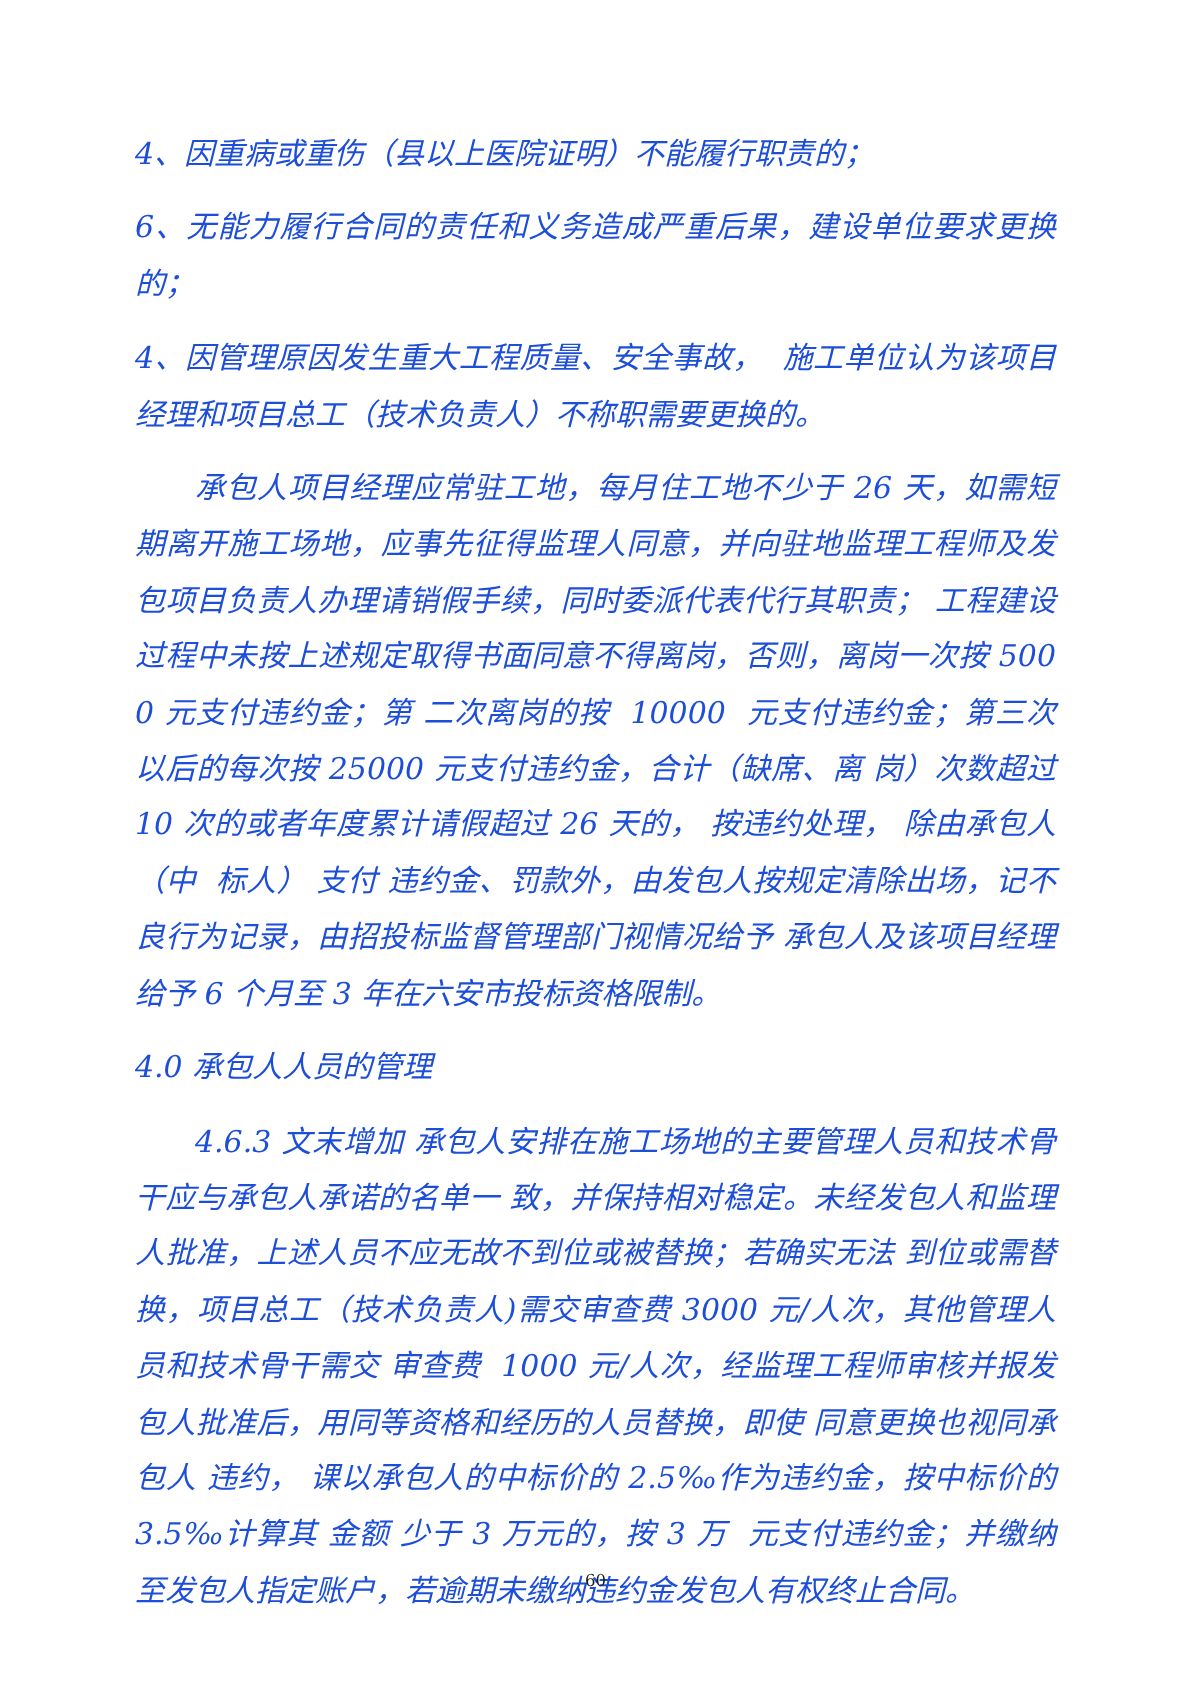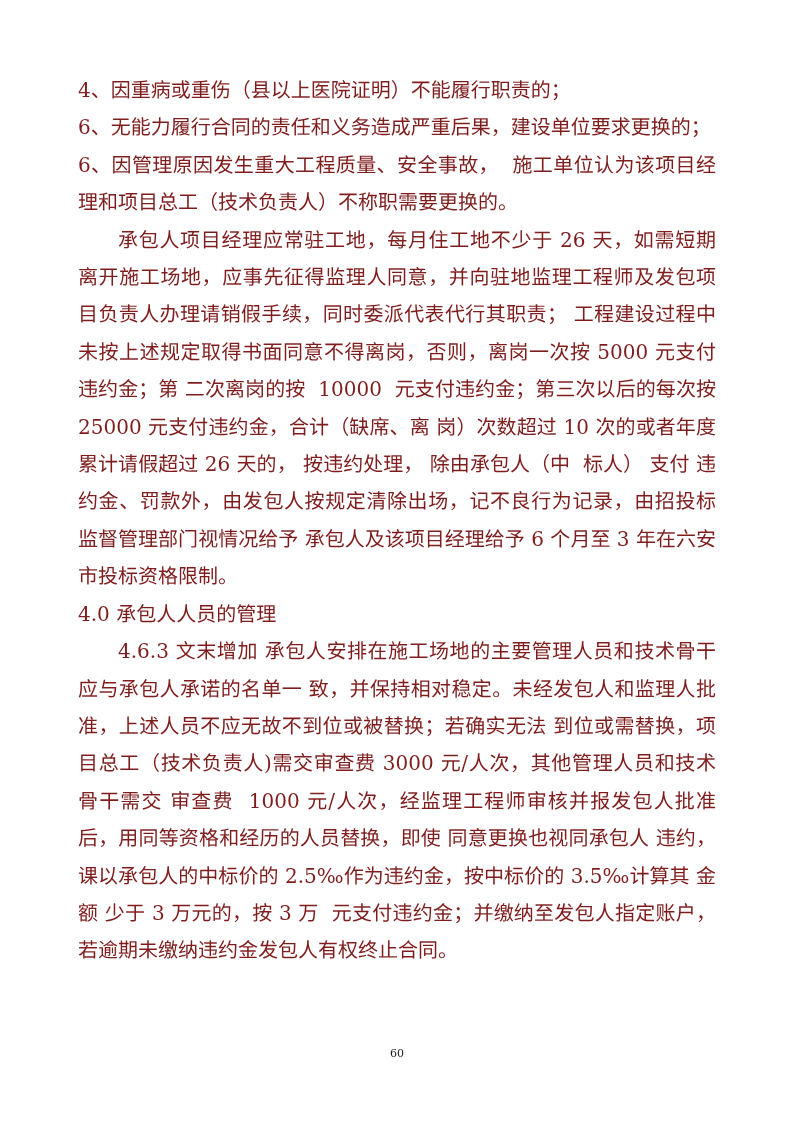--- a/index.html
+++ b/index.html
@@ -20,27 +20,28 @@
     box-sizing: border-box;
     overflow: hidden;
   }
   .content {
     position: absolute;
     top: 72px;
     left: 78px;
     width: 638px;
   }
   .content p {
-    margin: 0;
+    margin: 12px;
     font-size: 20px;
     line-height: 37.4px;
-    color: #7f1d1d;
+    color: #1d4ed8;
     text-align: justify;
     white-space: pre-wrap;
     word-break: break-all;
+    font-style: italic;
   }
   
   .clause {
     margin-left: 2em;
   }
   
   .para {
     text-indent: 2em;
   }
   
@@ -59,21 +60,21 @@
     color: #1b1b1b;
   }
 </style>
 </head>
 <body>
 
 <div class="page">
   <div class="content">
     <p class="clause">4、因重病或重伤（县以上医院证明）不能履行职责的；</p>
     <p class="clause">6、无能力履行合同的责任和义务造成严重后果，建设单位要求更换的；</p>
-    <p class="clause">6、因管理原因发生重大工程质量、安全事故，  施工单位认为该项目经理和项目总工（技术负责人）不称职需要更换的。</p>
+    <p class="clause">4、因管理原因发生重大工程质量、安全事故，  施工单位认为该项目经理和项目总工（技术负责人）不称职需要更换的。</p>
     <p class="para">承包人项目经理应常驻工地，每月住工地不少于 26 天，如需短期离开施工场地，应事先征得监理人同意，并向驻地监理工程师及发包项目负责人办理请销假手续，同时委派代表代行其职责； 工程建设过程中未按上述规定取得书面同意不得离岗，否则，离岗一次按 5000 元支付违约金；第 二次离岗的按  10000  元支付违约金；第三次以后的每次按 25000 元支付违约金，合计（缺席、离 岗）次数超过 10 次的或者年度累计请假超过 26 天的， 按违约处理， 除由承包人（中  标人） 支付 违约金、罚款外，由发包人按规定清除出场，记不良行为记录，由招投标监督管理部门视情况给予 承包人及该项目经理给予 6 个月至 3 年在六安市投标资格限制。</p>
     <p class="clause">4.0 承包人人员的管理</p>
     <p class="para">4.6.3 文末增加 承包人安排在施工场地的主要管理人员和技术骨干应与承包人承诺的名单一 致，并保持相对稳定。未经发包人和监理人批准，上述人员不应无故不到位或被替换；若确实无法 到位或需替换，项目总工（技术负责人)需交审查费 3000 元/人次，其他管理人员和技术骨干需交 审查费  1000 元/人次，经监理工程师审核并报发包人批准后，用同等资格和经历的人员替换，即使 同意更换也视同承包人 违约， 课以承包人的中标价的 2.5‰作为违约金，按中标价的 3.5‰计算其 金额 少于 3 万元的，按 3 万  元支付违约金；并缴纳至发包人指定账户，若逾期未缴纳违约金发包人有权终止合同。</p>
   </div>
   <div class="footer">
     <span>60</span>
   </div>
 </div>
 
 </body></html>

